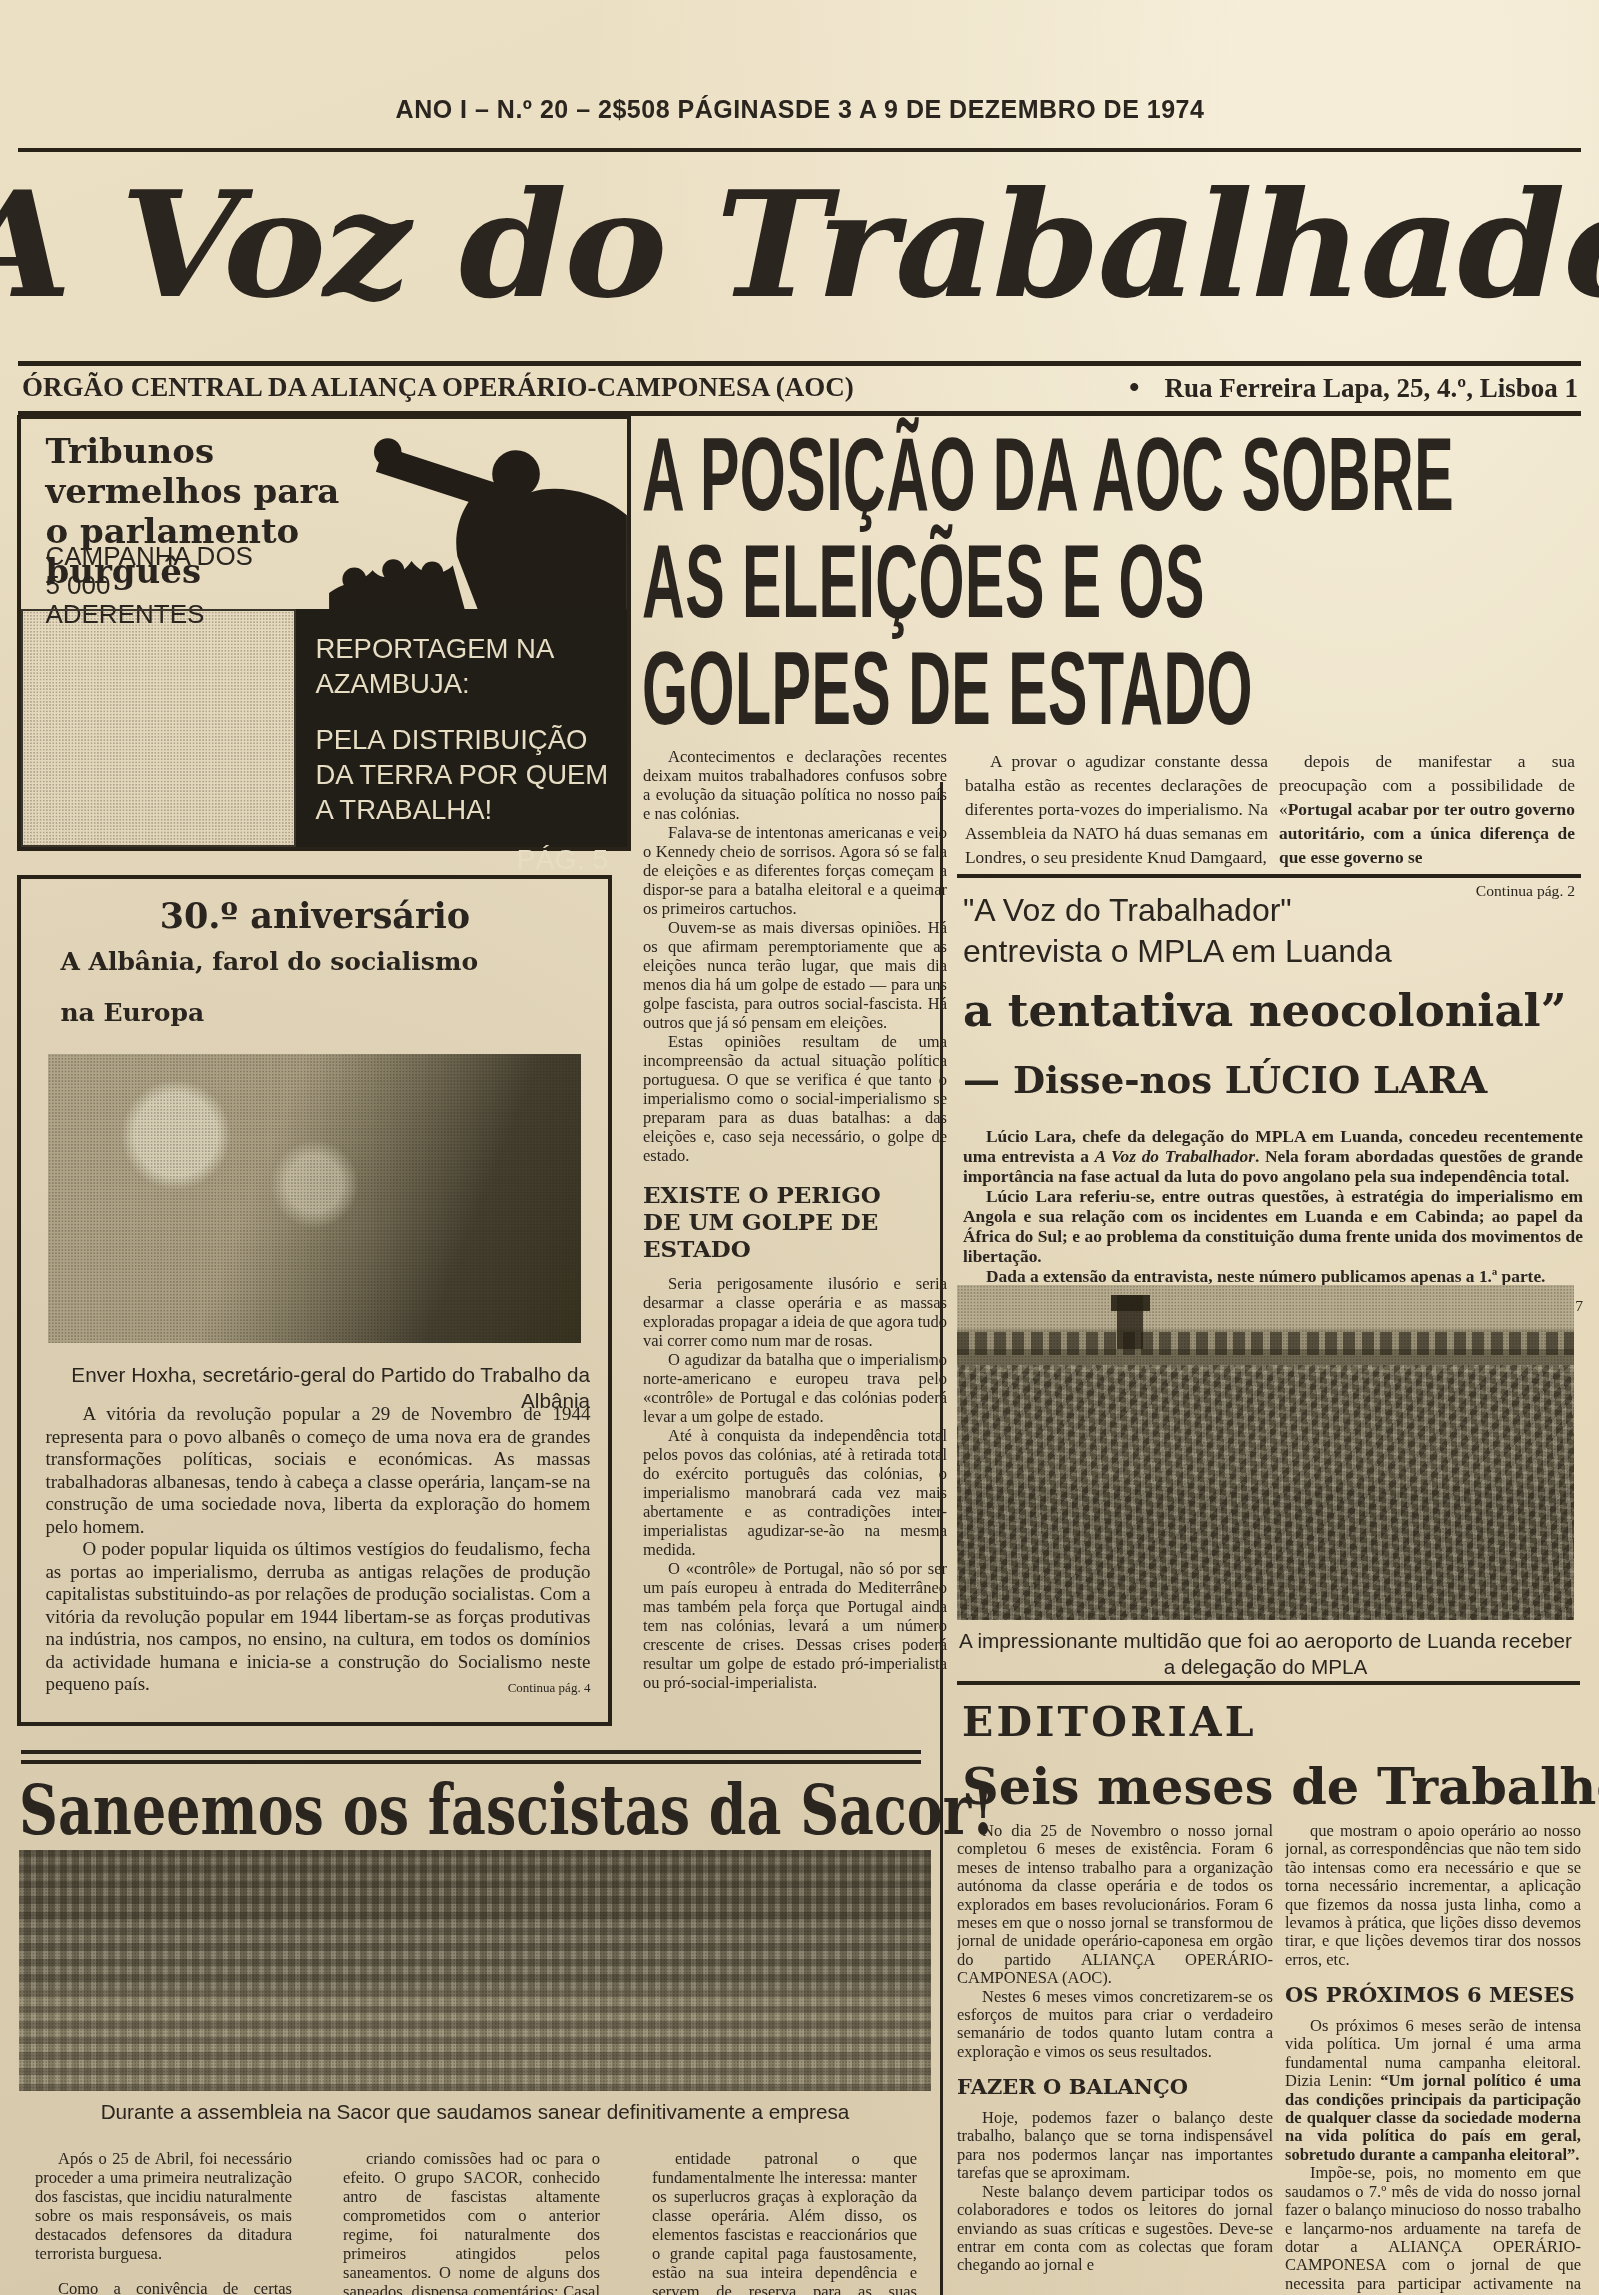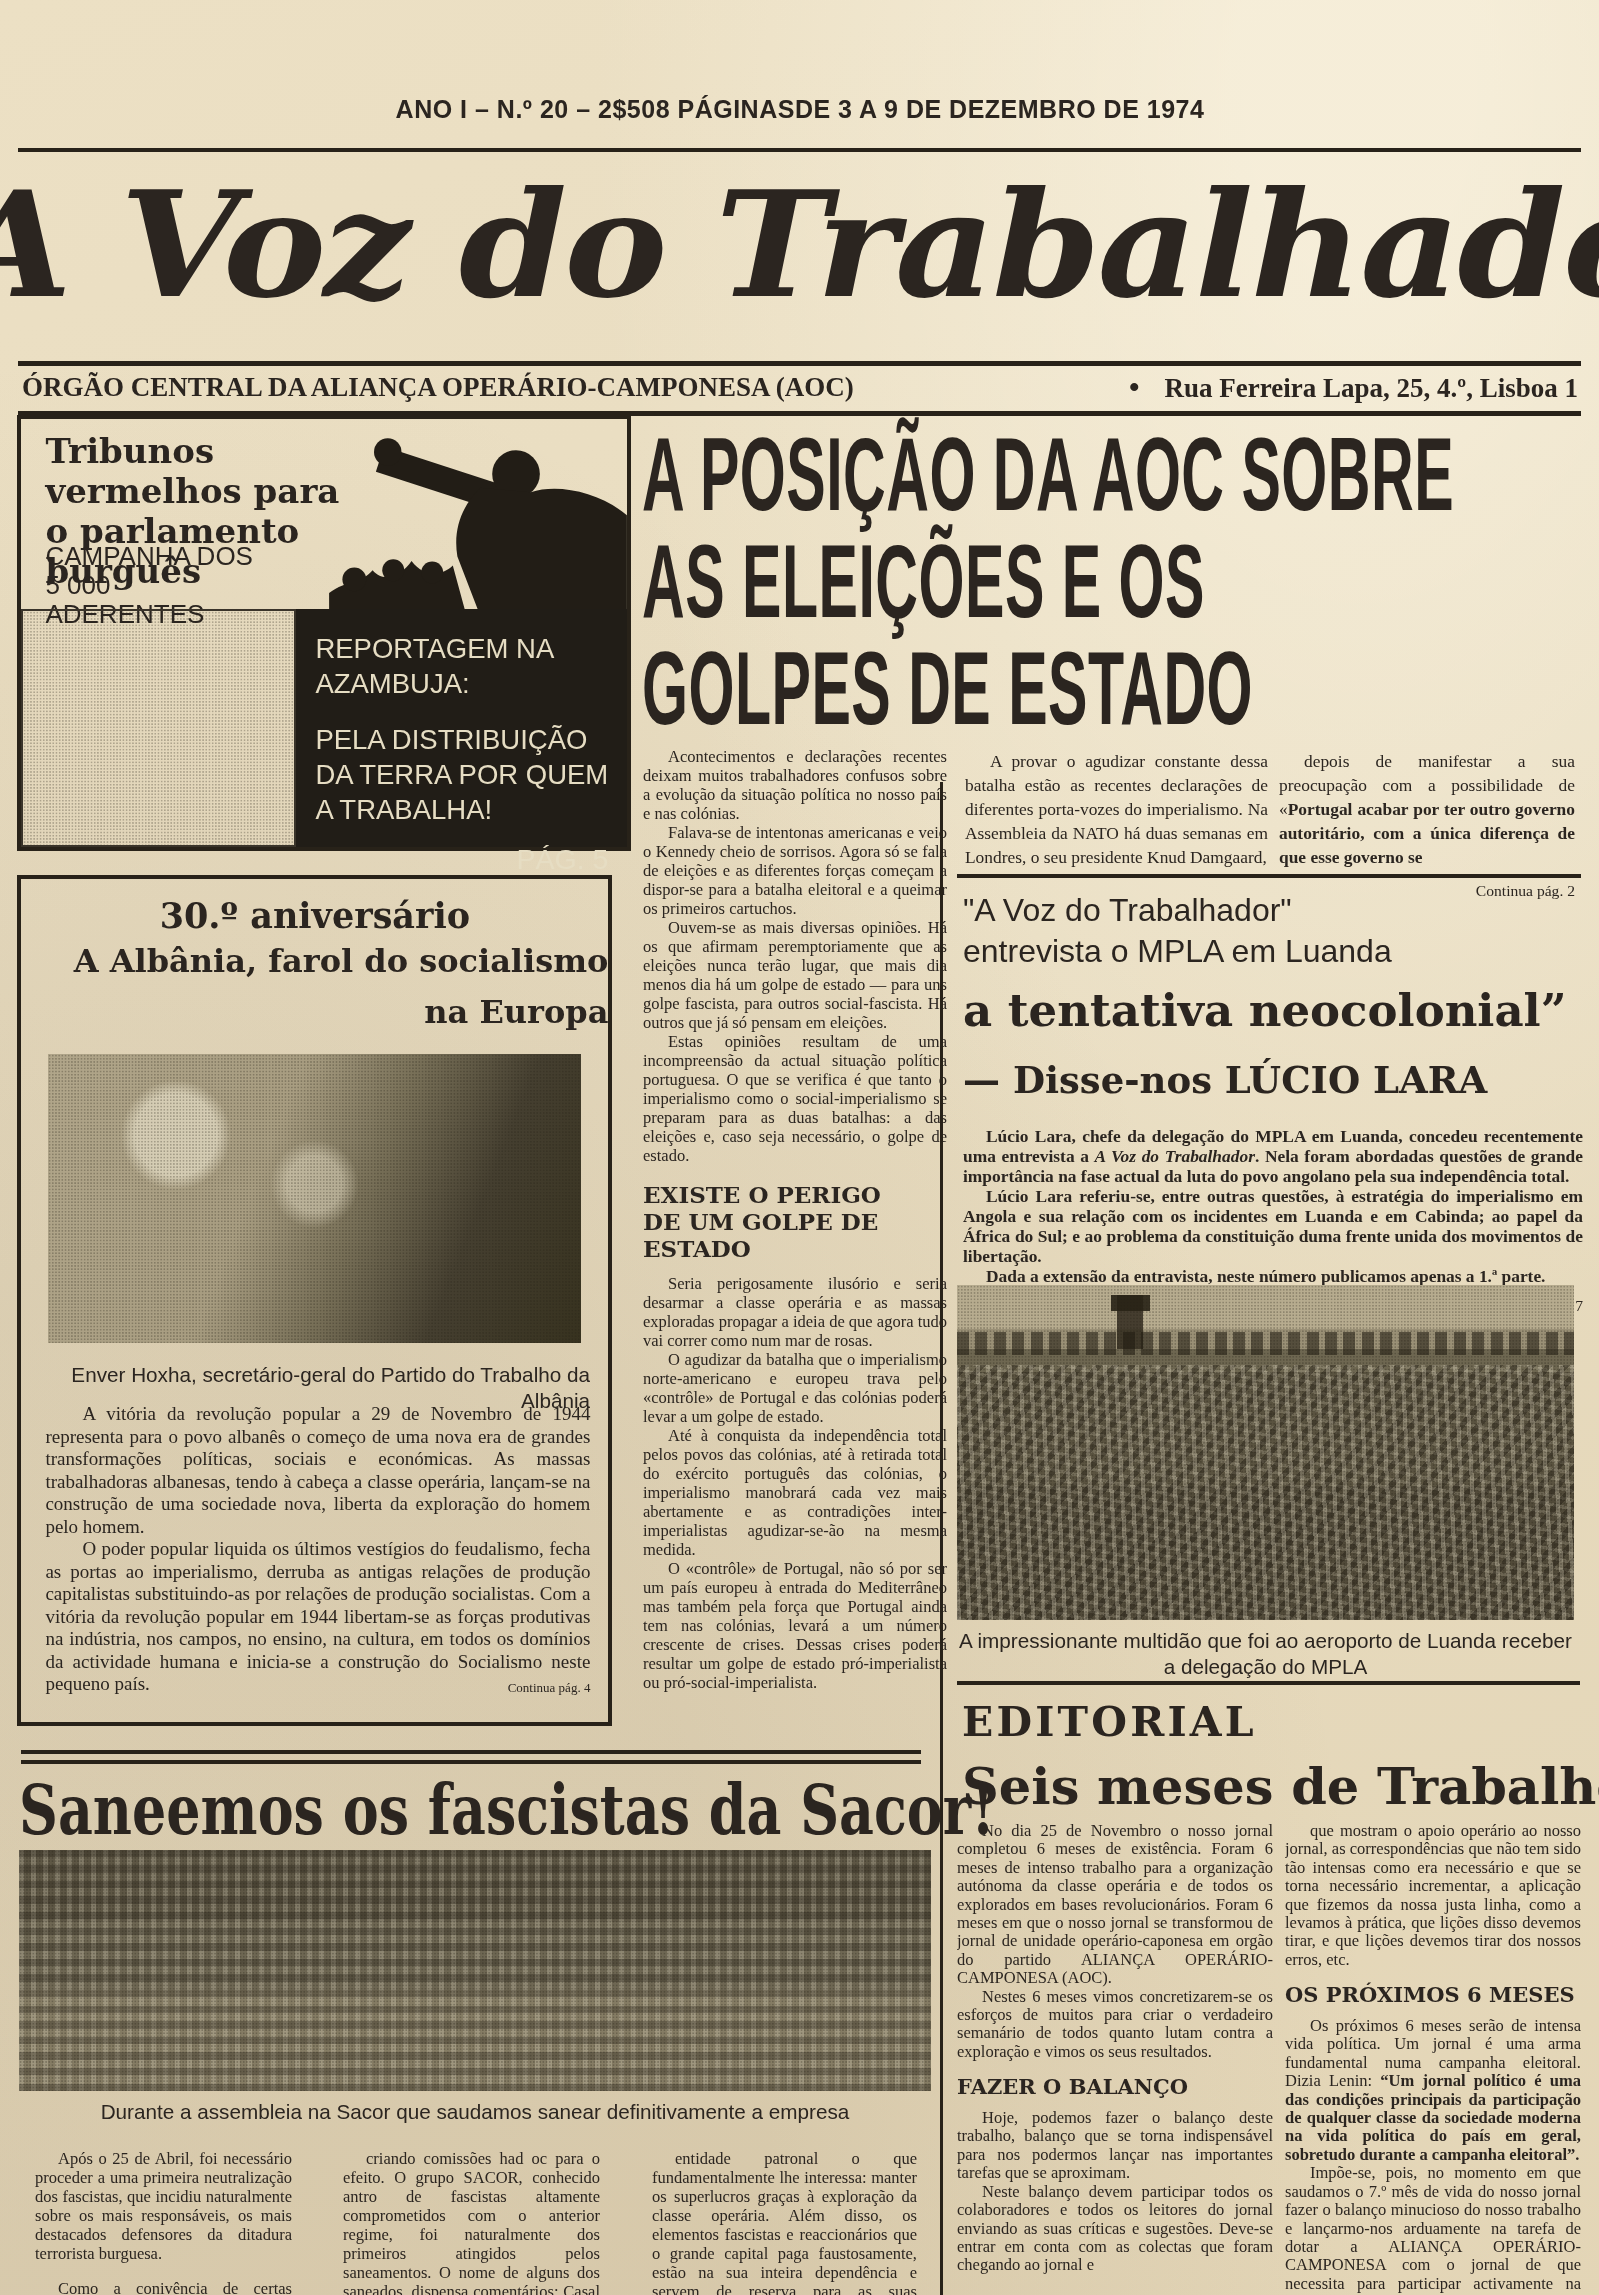--- a/index.html
+++ b/index.html
@@ -86,21 +86,21 @@
     background:
       repeating-linear-gradient(87deg, rgba(228,220,196,.30) 0 4.1px, transparent 4.1px 10.6px),
       repeating-linear-gradient(-48deg, rgba(25,20,12,.35) 0 5.5px, transparent 5.5px 12.4px),
       repeating-linear-gradient(12deg, rgba(228,220,196,.18) 0 3.2px, transparent 3.2px 8.7px);}
   .caption{text-align:center;font-size:20.7px;line-height:26px;}
   #crowd-caption{left:957px;top:1628px;width:617px;}
 
   
   #albania{left:17.4px;top:875px;width:595px;height:851px;border:4.1px solid #282219;box-sizing:border-box;}
   #albania .kicker{text-align:center;font-size:35px;font-weight:bold;margin-top:15.6px;}
-  #albania .hl{text-align:right;font-size:32px;line-height:51px;font-weight:bold;}
+  #albania .hl{text-align:left;font-size:25px;line-height:51px;font-weight:bold;padding-left:39px;}
   #albania .photo{left:27px;top:175px;width:533px;height:289px;
     background:
       radial-gradient(circle at 24% 28%, rgba(235,228,205,.65) 0 41px, transparent 55px),
       radial-gradient(circle at 50% 45%, rgba(230,222,198,.5) 0 27.5px, transparent 44px),
       linear-gradient(112deg,#b1a68a 0%,#a89d81 40%,#776f57 58%,#453f30 76%,#37321f 100%);}
   #albania .caption{position:absolute;left:18.4px;right:18.4px;top:483px;text-align:right;}
   #albania .body-text{position:absolute;left:24px;top:524px;width:545px;font-size:19px;line-height:22.5px;}
   #albania .body-text p{text-indent:37px;}
 
   

